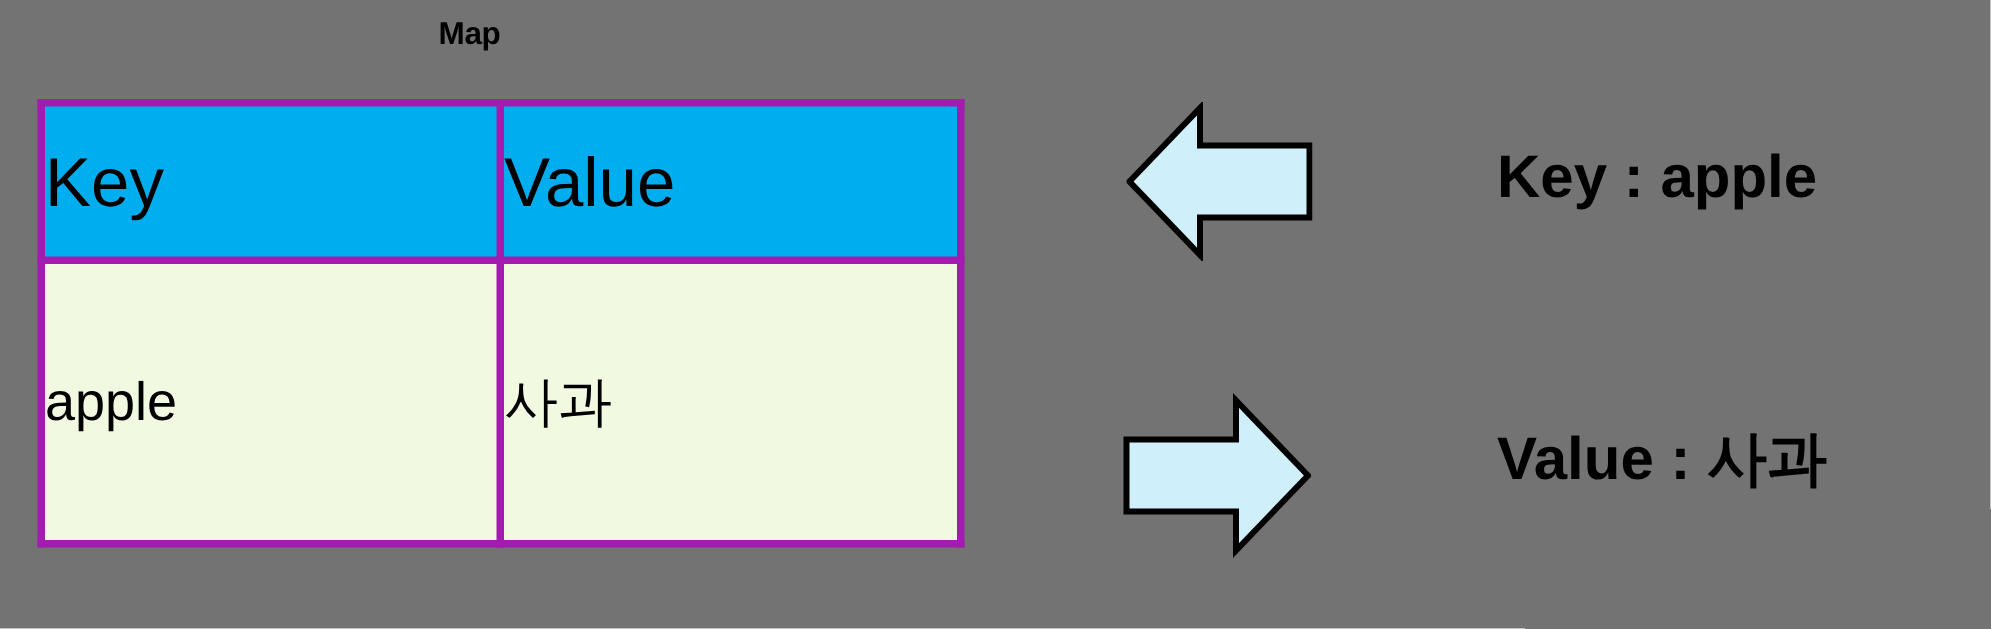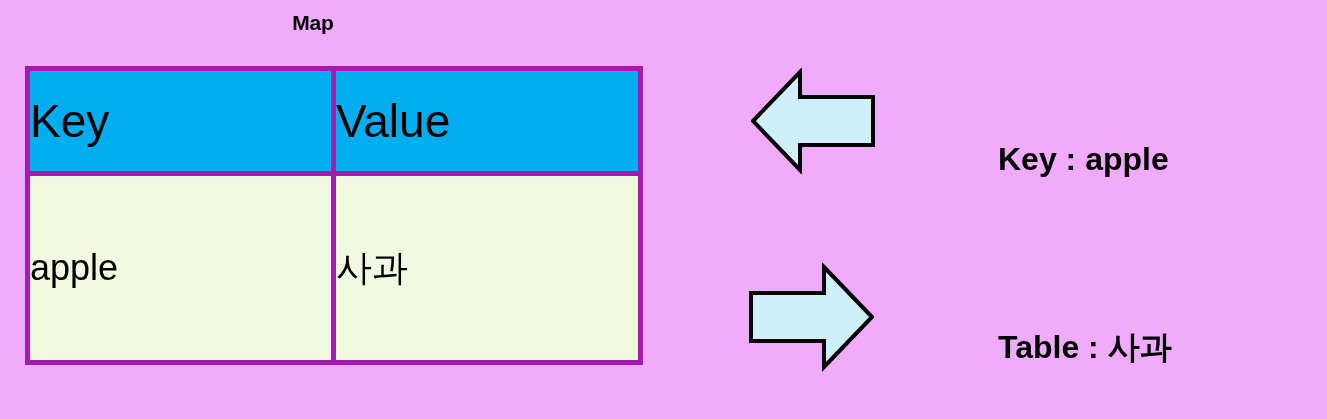--- a/index.html
+++ b/index.html
@@ -9,21 +9,21 @@
     background: #ffffff;
   }
   body {
     font-family: "Liberation Sans", "DejaVu Sans", sans-serif;
     color: #000000;
   }
   #canvas {
     position: relative;
     width: 1327px;
     height: 419px;
-    background: #f0abfc;
+    background: #737373;
     overflow: hidden;
   }
 
   
   .caption {
     position: absolute;
     left: 248px;
     top: 10px;
     width: 130px;
     text-align: center;
@@ -76,25 +76,24 @@
     position: absolute;
     z-index: 3;
   }
   .arrow-left  { left: 751px; top: 68px;  width: 124px; height: 106px; }
   .arrow-right { left: 748px; top: 262px; width: 126px; height: 110px; }
 
   
   .side-label {
     position: absolute;
     font-weight: bold;
-    font-size: 32px;
+    font-size: 40px;
     line-height: 1.1;
     white-space: nowrap;
     z-index: 4;
-    margin-top: 46px;
   }
   .label-key   { left: 998px; top: 96px; }
   .label-value { left: 998px; top: 284px; }
 </style>
 </head>
 <body>
 
 <div id="canvas">
 
   <div class="caption">
@@ -122,15 +121,15 @@
 
   <svg class="arrow arrow-left" viewBox="0 0 124 106" xmlns="http://www.w3.org/2000/svg">
     <polygon points="2,53 49,4 49,29 122,29 122,77 49,77 49,102" fill="#CFEFFA" stroke="#000000" stroke-width="4" stroke-linejoin="miter"></polygon>
   </svg>
 
   <svg class="arrow arrow-right" viewBox="0 0 126 110" xmlns="http://www.w3.org/2000/svg">
     <polygon points="124,55 76,5 76,31 3,31 3,79 76,79 76,105" fill="#CFEFFA" stroke="#000000" stroke-width="4" stroke-linejoin="miter"></polygon>
   </svg>
 
   <div class="side-label label-key">Key : apple</div>
-  <div class="side-label label-value">Table : 사과</div>
+  <div class="side-label label-value">Value : 사과</div>
 
 </div>
 
 </body></html>

